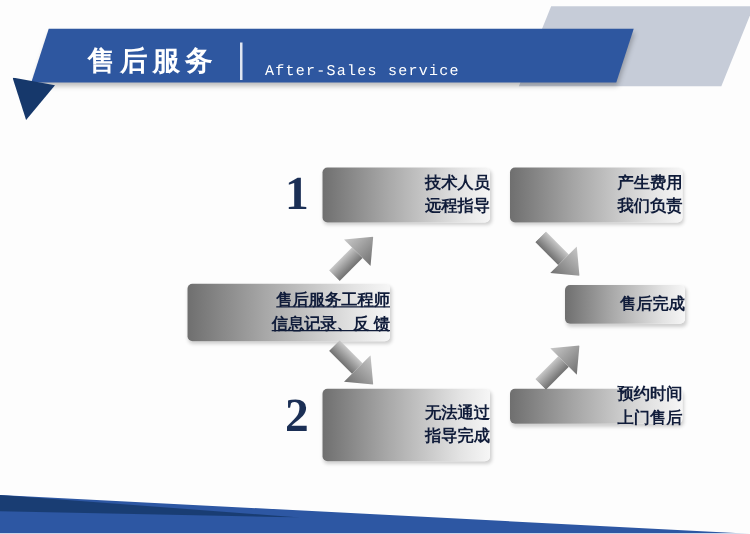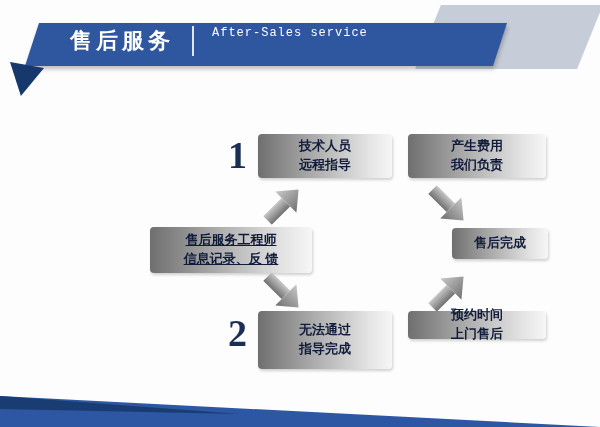--- a/index.html
+++ b/index.html
@@ -16,39 +16,39 @@
     position:absolute;left:32px;top:23px;width:468px;height:43px;
     background:#2e57a0;transform:skewX(-18deg);
     box-shadow:2px 3px 4px rgba(0,0,0,.25);
   }
   .hdr-accent{
     position:absolute;left:10px;top:62px;width:34px;height:34px;
     background:#16386b;clip-path:polygon(0 0,100% 18%,32% 100%);
   }
   .hdr-text{
     position:absolute;left:70px;top:26px;height:38px;
-    display:flex;align-items:flex-start;gap:18px;color:#ffffff;
+    display:flex;align-items:flex-end;gap:18px;color:#ffffff;
   }
   .hdr-zh{font-size:22px;font-weight:bold;letter-spacing:4px;}
   .hdr-div{width:2px;height:30px;background:rgba(255,255,255,.85);}
   .hdr-en{font-size:12px;font-family:"Liberation Mono","DejaVu Sans Mono",monospace;letter-spacing:1px;}
   
   .foot-wedge{
     position:absolute;left:0;top:396px;width:600px;height:31px;
     background:#2d57a3;clip-path:polygon(0 0,100% 100%,0 100%);
   }
   .foot-wedge-dark{
     position:absolute;left:0;top:396px;width:600px;height:31px;
     background:#16386b;clip-path:polygon(0 0,40% 58%,0 42%);
     opacity:.85;
   }
   
   .node{
     position:absolute;display:flex;flex-direction:column;
-    align-items:center;justify-content:center;
+    align-items:flex-end;justify-content:center;
     background:linear-gradient(90deg,#6f6f6f 0%,#a7a7a7 38%,#e3e3e3 82%,#f6f6f6 100%);
     border-radius:4px;color:#101c3a;font-weight:bold;
     font-size:13px;line-height:1.45;text-align:center;
     box-shadow:1px 2px 3px rgba(0,0,0,.18);
   }
   .n-start{left:6px;top:231px;width:112px;height:30px;font-size:12.5px;}
   .n-dispatcher{left:150px;top:227px;width:162px;height:46px;text-decoration:underline;}
   .n-step1{left:258px;top:134px;width:134px;height:44px;}
   .n-step1r{left:408px;top:134px;width:138px;height:44px;}
   .n-finish{left:452px;top:228px;width:96px;height:31px;}

